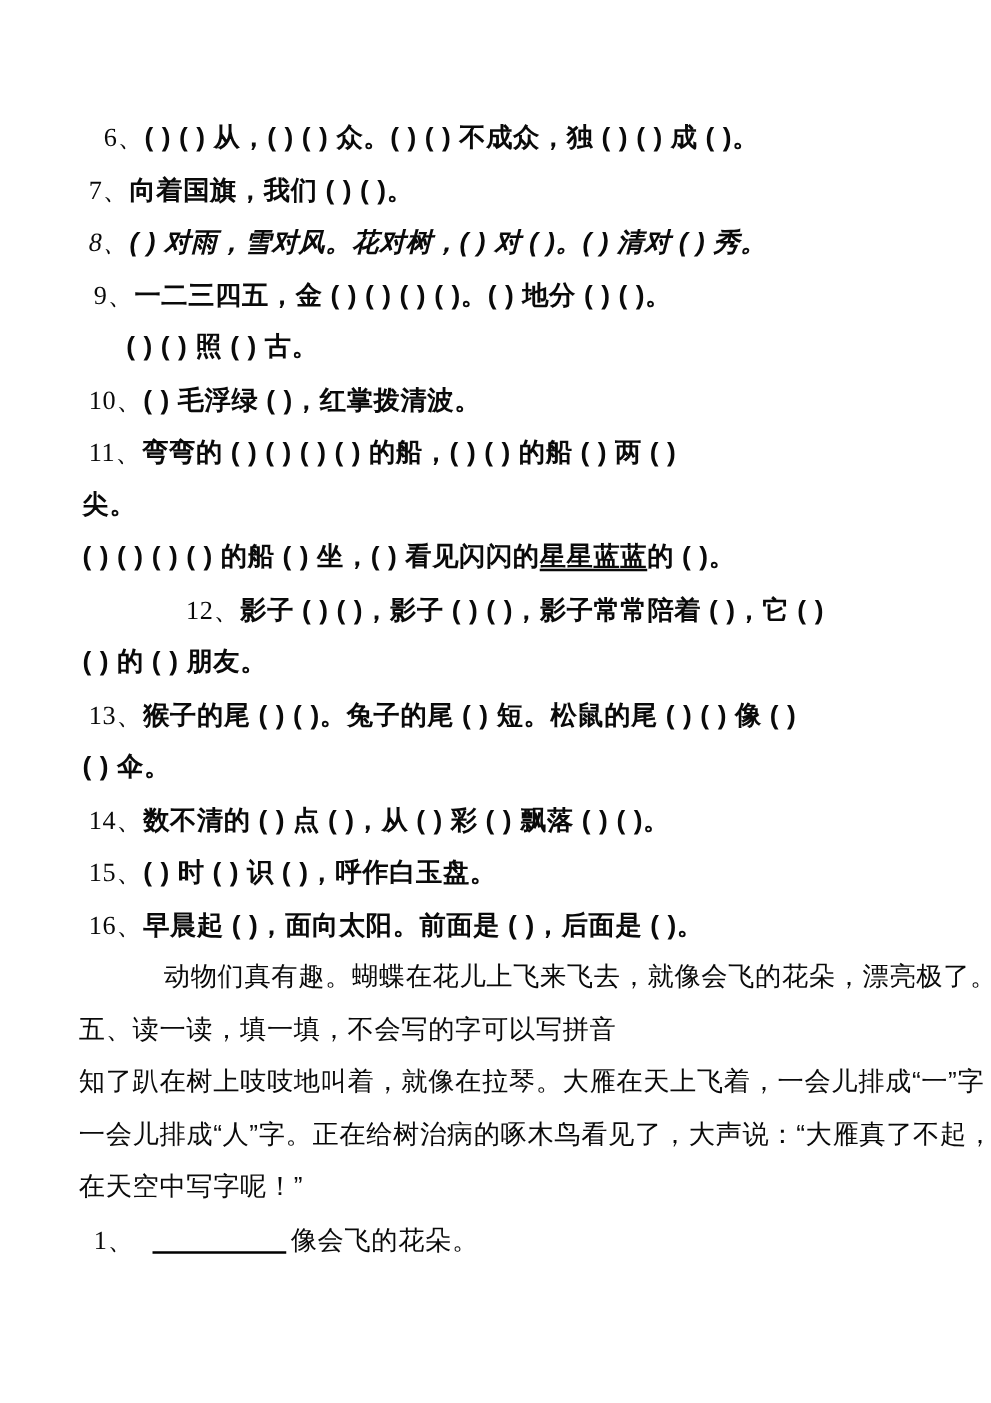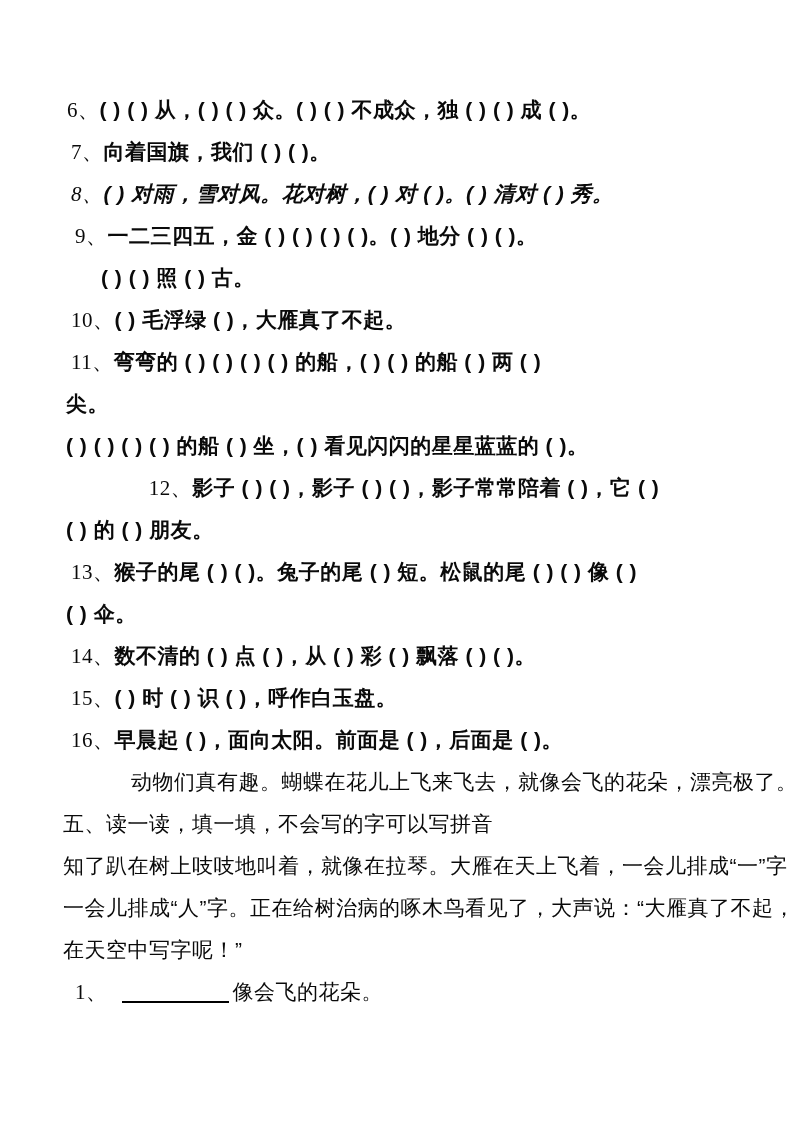--- a/index.html
+++ b/index.html
@@ -31,45 +31,46 @@
   .seg-num {
     font-family: "Liberation Serif", serif;
     font-weight: 400;
     font-size: 21px;
   }
   .seg-bold {
     font-weight: 700;
   }
   .seg-bold-underline {
     font-weight: 700;
+    text-decoration: underline;
     text-underline-offset: 3px;
     text-decoration-thickness: 2px;
   }
   .seg-normal {
     font-weight: 400;
   }
   .seg-blank {
     display: inline-block;
     border-bottom: 2px solid #000000;
     height: 24px;
     vertical-align: -4px;
     margin: 0 4px 0 14px;
   }
 </style>
 </head>
 <body>
 
 <div class="page">
   <div class="doc" id="doc-lines">
-      <div class="line" style="margin-left: 4px;"><span class="seg-num">6、</span><span class="seg-bold">( ) (  ) 从，( ) (  ) 众。( ) (  ) 不成众，独 ( ) ( ) 成 (  )。</span></div>
+      <div class="line" style="margin-left: 20px;"><span class="seg-num">6、</span><span class="seg-bold">( ) (  ) 从，( ) (  ) 众。( ) (  ) 不成众，独 ( ) ( ) 成 (  )。</span></div>
       <div class="line" style="margin-left: 8px;"><span class="seg-num">7、</span><span class="seg-bold">向着国旗，我们 ( ) ( )。</span></div>
       <div class="line" style="margin-left: 8px; font-style: italic;"><span class="seg-num">8、</span><span class="seg-bold">( ) 对雨，雪对风。花对树，( ) 对 (  )。( ) 清对 ( ) 秀。</span></div>
       <div class="line" style="margin-left: 12px;"><span class="seg-num">9、</span><span class="seg-bold">一二三四五，金 ( ) ( ) (  ) (  )。(  ) 地分 (  ) ( )。</span></div>
       <div class="line" style="margin-left: 38px;"><span class="seg-bold">( ) ( ) 照 (  ) 古。</span></div>
-      <div class="line" style="margin-left: 8px;"><span class="seg-num">10、</span><span class="seg-bold">( ) 毛浮绿 (  )，大雁真了不起。</span></div>
+      <div class="line" style="margin-left: 8px;"><span class="seg-num">10、</span><span class="seg-bold">( ) 毛浮绿 (  )，红掌拨清波。</span></div>
       <div class="line" style="margin-left: 8px;"><span class="seg-num">11、</span><span class="seg-bold">弯弯的 (  ) (  ) ( ) (  ) 的船，(  ) (  ) 的船 (  ) 两 (  )</span></div>
       <div class="line" style="margin-left: 3px;"><span class="seg-bold">尖。</span></div>
       <div class="line" style="margin-left: 3px;"><span class="seg-bold">(  ) (  ) (  ) (  ) 的船 (  ) 坐，(   ) 看见闪闪的</span><span class="seg-bold-underline">星星蓝蓝</span><span class="seg-bold">的 (  )。</span></div>
       <div class="line" style="margin-left: 8px; text-align: center;"><span class="seg-num">12、</span><span class="seg-bold">影子 (  ) (  )，影子 (  ) (  )，影子常常陪着 (  )，它 (  )</span></div>
       <div class="line" style="margin-left: 3px;"><span class="seg-bold">(  ) 的 (  ) 朋友。</span></div>
       <div class="line" style="margin-left: 8px;"><span class="seg-num">13、</span><span class="seg-bold">猴子的尾 ( ) (  )。兔子的尾 ( ) 短。松鼠的尾 (  ) ( ) 像 ( )</span></div>
       <div class="line" style="margin-left: 3px;"><span class="seg-bold">( ) 伞。</span></div>
       <div class="line" style="margin-left: 8px;"><span class="seg-num">14、</span><span class="seg-bold">数不清的 (  ) 点 (  )，从 (  ) 彩 (  ) 飘落 (  ) (  )。</span></div>
       <div class="line" style="margin-left: 8px;"><span class="seg-num">15、</span><span class="seg-bold">(  ) 时 (  ) 识 (  )，呼作白玉盘。</span></div>
       <div class="line" style="margin-left: 8px;"><span class="seg-num">16、</span><span class="seg-bold">早晨起 (  )，面向太阳。前面是 (  )，后面是 (  )。</span></div>

